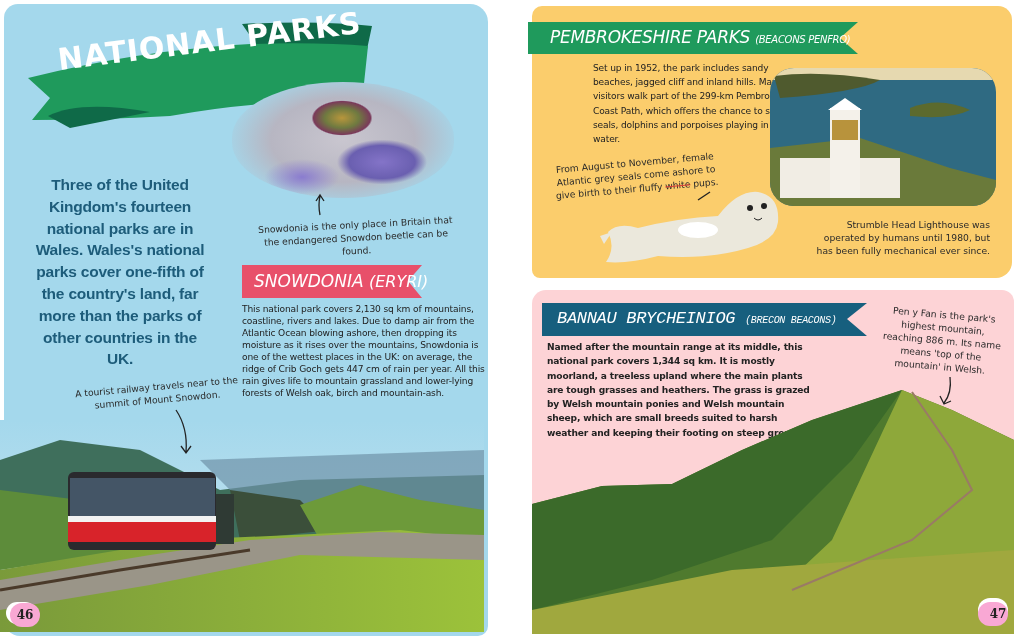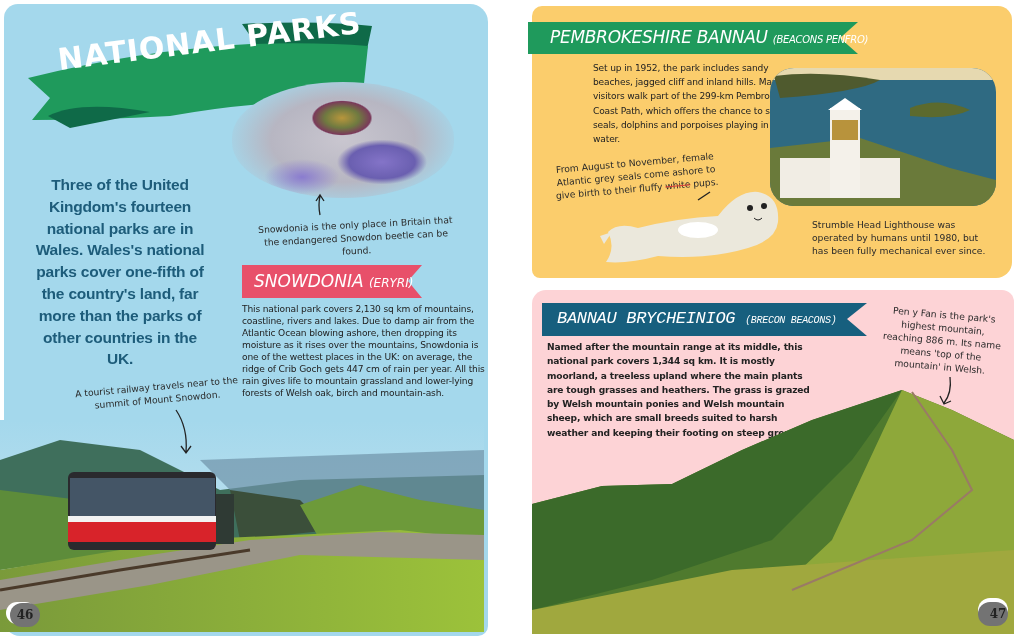--- a/index.html
+++ b/index.html
@@ -37,35 +37,35 @@
     position: absolute; left: 256px; top: 218px; width: 200px; text-align: center;
     font-family: "DejaVu Sans", sans-serif; font-size: 9.2px; line-height: 13px; color: #2a2a2a;
     transform: rotate(-3deg);
   }
   .arrow-beetle { position: absolute; left: 313px; top: 193px; }
   .snowdonia-banner { position: absolute; left: 242px; top: 265px; width: 180px; height: 33px; }
   .snowdonia-title {
     position: absolute; left: 254px; top: 271px; color: #fff; font-size: 17px;
     font-style: italic; font-family: "DejaVu Sans", sans-serif; white-space: nowrap;
   }
-  .snowdonia-title .sub { font-size: 12px; }
+  .snowdonia-title .sub { font-size: 16px; }
   .snowdonia-body {
     position: absolute; left: 242px; top: 303px; width: 244px;
     font-size: 9.1px; line-height: 12px; color: #222;
     font-family: "DejaVu Sans", sans-serif; letter-spacing: -0.15px;
   }
   .caption-railway {
     position: absolute; left: 62px; top: 380px; width: 190px; text-align: center;
     font-family: "DejaVu Sans", sans-serif; font-size: 9.2px; line-height: 13px; color: #2a2a2a;
     transform: rotate(-5deg);
   }
   .arrow-railway { position: absolute; left: 170px; top: 408px; }
   .railway-photo { position: absolute; left: 0; top: 420px; width: 484px; height: 212px; }
   .page-num {
-    position: absolute; width: 30px; height: 24px; background: #737373; border-radius: 12px;
+    position: absolute; width: 30px; height: 24px; background: #f9a8d4; border-radius: 12px;
     font-family: "DejaVu Serif", serif; font-weight: bold; font-size: 12px;
     display: flex; align-items: center; justify-content: center; color: #222;
   }
 
   
   .pembroke-panel {
     position: absolute; left: 532px; top: 6px; width: 480px; height: 272px;
     background: #fbcd6c; border-radius: 10px 14px 16px 8px; overflow: hidden;
   }
   .pembroke-banner { position: absolute; left: 528px; top: 22px; width: 330px; height: 32px; }
@@ -84,21 +84,21 @@
     box-shadow: 0 0 12px 6px #fbcd6c inset;
   }
   .caption-seal {
     position: absolute; left: 546px; top: 156px; width: 180px; text-align: center;
     font-family: "DejaVu Sans", sans-serif; font-size: 9.2px; line-height: 13px; color: #2a2a2a;
     transform: rotate(-5deg);
   }
   .caption-seal s { text-decoration-color: #d83a3a; }
   .seal { position: absolute; left: 598px; top: 178px; width: 185px; height: 92px; }
   .caption-lighthouse {
-    position: absolute; left: 812px; top: 218px; width: 178px; text-align: left;
+    position: absolute; left: 812px; top: 218px; width: 178px; text-align: right;
     font-family: "DejaVu Sans", sans-serif; font-size: 9.2px; line-height: 13.2px; color: #2a2a2a;
   }
 
   
   .brecon-panel {
     position: absolute; left: 532px; top: 290px; width: 482px; height: 344px;
     background: #fdd3d6; border-radius: 14px 12px 12px 10px; overflow: hidden;
   }
   .brecon-banner { position: absolute; left: 542px; top: 303px; width: 325px; height: 33px; }
   .brecon-title {
@@ -181,21 +181,21 @@
 <div class="caption-railway">A tourist railway travels near to the summit of Mount Snowdon.</div>
 <svg class="arrow-railway" width="24" height="48">
   <path d="M6 2 Q18 20 16 44 M11 38 L16 45 L21 38" stroke="#222" stroke-width="1.3" fill="none"></path>
 </svg>
 
 <div class="pembroke-panel"></div>
 <svg class="pembroke-banner" viewBox="0 0 330 32">
   <path d="M0 0 L330 0 L312 16 L330 32 L0 32 Z" fill="#1f9a5c"></path>
 </svg>
 <div class="pembroke-title">
-  <span>PEMBROKESHIRE BANNAU</span>
+  <span>PEMBROKESHIRE PARKS</span>
   <span class="sub">(BEACONS PENFRO)</span>
 </div>
 <div class="pembroke-body">Set up in 1952, the park includes sandy beaches, jagged cliff and inland hills. Many visitors walk part of the 299-km Pembrokeshire Coast Path, which offers the chance to spot seals, dolphins and porpoises playing in the water.</div>
 
 <svg class="lighthouse-photo" viewBox="0 0 226 138" preserveAspectRatio="none">
   <rect width="226" height="138" fill="#2f6a82"></rect>
   <path d="M0 0 L226 0 L226 12 L0 12 Z" fill="#e6d9b0"></path>
   <path d="M4 8 Q50 2 110 12 Q90 24 10 30 Z" fill="#4f5a2e"></path>
   <path d="M140 40 Q170 28 200 42 Q180 52 140 48 Z" fill="#5c6a2e"></path>
   <path d="M0 80 L90 70 L180 100 L226 112 L226 138 L0 138 Z" fill="#6a7a3a"></path>

